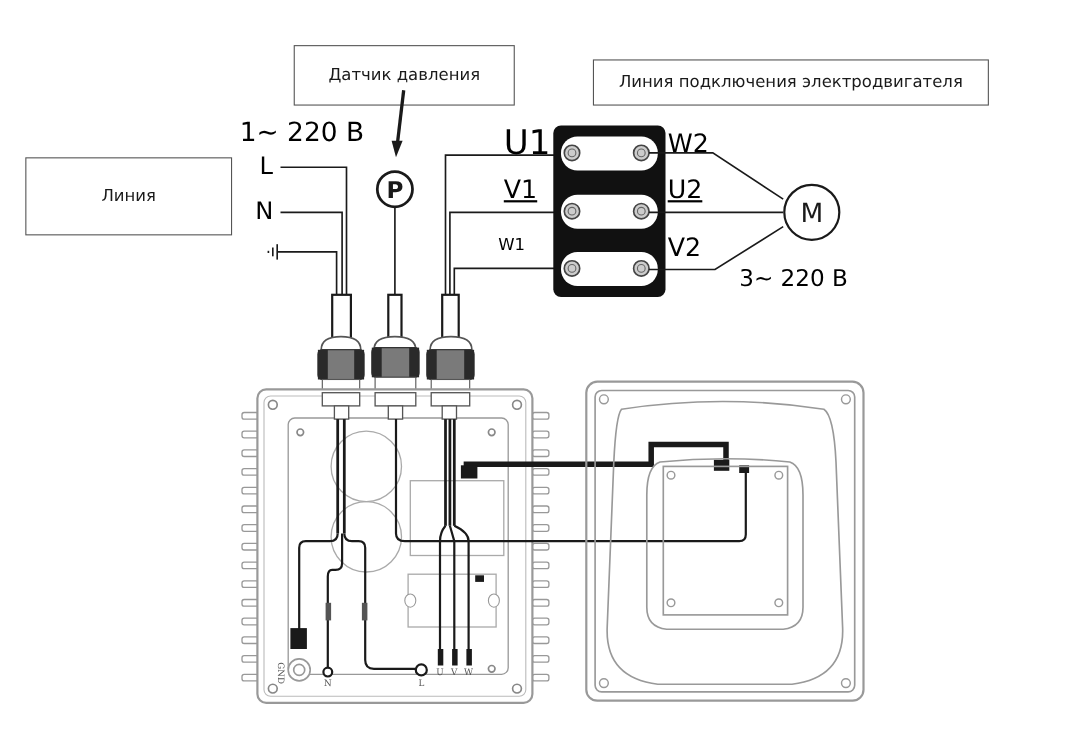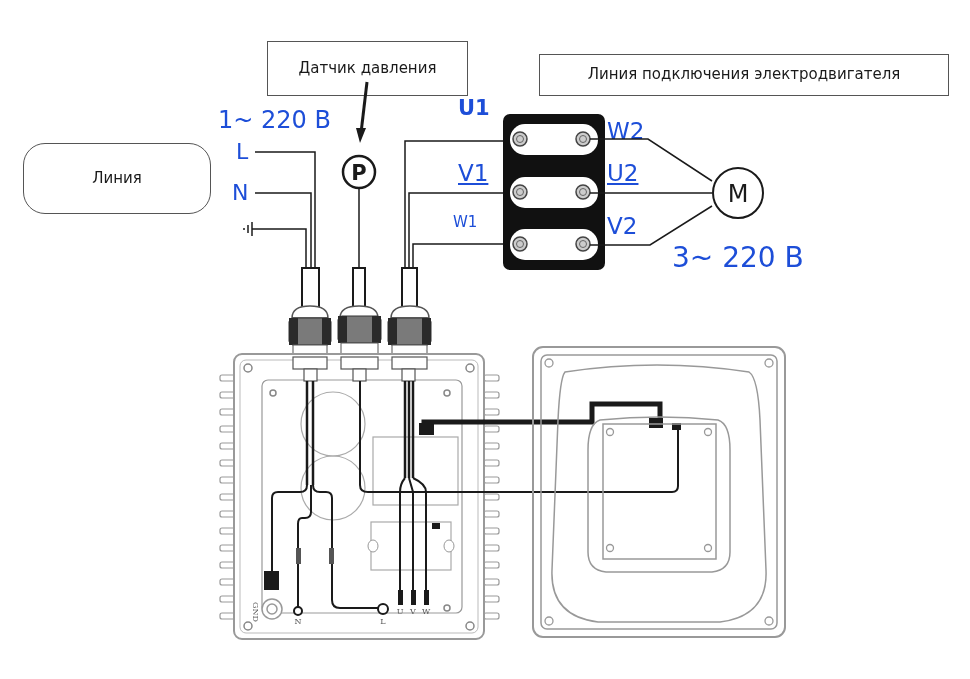--- a/index.html
+++ b/index.html
@@ -1,49 +1,49 @@
 <!DOCTYPE html>
 <html><head>
 <meta charset="utf-8">
 <style>
   html, body { margin:0; padding:0; background:#ffffff; }
   body { width:970px; height:679px; position:relative; overflow:hidden;
          font-family:"DejaVu Sans", sans-serif; }
   .label-box { position:absolute; border:1.5px solid #555; background:#fff;
                color:#1a1a1a; font-size:15px; text-align:center; box-sizing:border-box;
                display:flex; align-items:center; justify-content:center; line-height:1.45; }
-  .txt { position:absolute; color:#1d4ed8; font-family:"DejaVu Sans", sans-serif; white-space:nowrap;text-align:right; }
+  .txt { position:absolute; color:#000000; font-family:"DejaVu Sans", sans-serif; white-space:nowrap;text-align:right; }
   svg { position:absolute; left:0; top:0; }
 </style>
 </head>
 <body>
 
 <div class="label-box" style="left:267px; top:41px; width:201px; height:55px;">
   <span>Датчик давления</span>
 </div>
 
-<div class="label-box" style="left:539px; top:54px; width:410px; height:42px;">
+<div class="label-box" style="left:539px; top:54px; width:360px; height:42px;">
   <span>Линия подключения электродвигателя</span>
 </div>
 
-<div class="label-box" style="left:23px; top:143px; width:188px; height:71px; flex-direction:column;border-radius:22px;">
+<div class="label-box" style="left:23px; top:143px; width:188px; height:71px; flex-direction:column;">
   <span>Линия</span>
 </div>
 
 <div class="txt" style="left:218px; top:106px; font-size:24px;">1~ 220 В</div>
 <div class="txt" style="left:236px; top:139px; font-size:22px;">L</div>
 <div class="txt" style="left:232px; top:180px; font-size:22px;">N</div>
 
-<div class="txt" style="left:458px; top:96px; font-size:21px;font-weight:bold;">U1</div>
+<div class="txt" style="left:458px; top:112px; font-size:31px;">U1</div>
 <div class="txt" style="left:458px; top:160px; font-size:23px;text-decoration:underline;">V1</div>
 <div class="txt" style="left:453px; top:213px; font-size:15px;">W1</div>
 <div class="txt" style="left:607px; top:118px; font-size:23px;">W2</div>
 <div class="txt" style="left:607px; top:160px; font-size:23px;text-decoration:underline;">U2</div>
 <div class="txt" style="left:607px; top:213px; font-size:23px;">V2</div>
-<div class="txt" style="left:672px; top:241px; font-size:28px;">3~ 220 В</div>
+<div class="txt" style="left:672px; top:241px; font-size:21px;">3~ 220 В</div>
 
 <svg width="970" height="679" viewBox="0 0 970 679">
 
   <g fill="none" stroke="#1a1a1a" stroke-width="1.5">
     <polyline points="255,152 315,152 315,268"></polyline>
     <polyline points="255,193 311,193 311,268"></polyline>
     <polyline points="252,229 306,229 306,268"></polyline>
   </g>
   <g stroke="#1a1a1a" stroke-width="1.5">
     <line x1="252" y1="222" x2="252" y2="236"></line>

